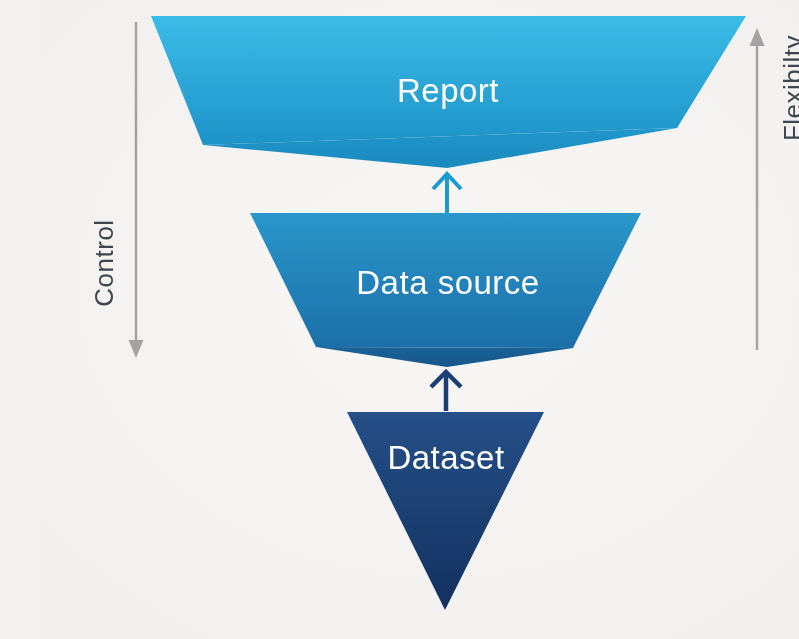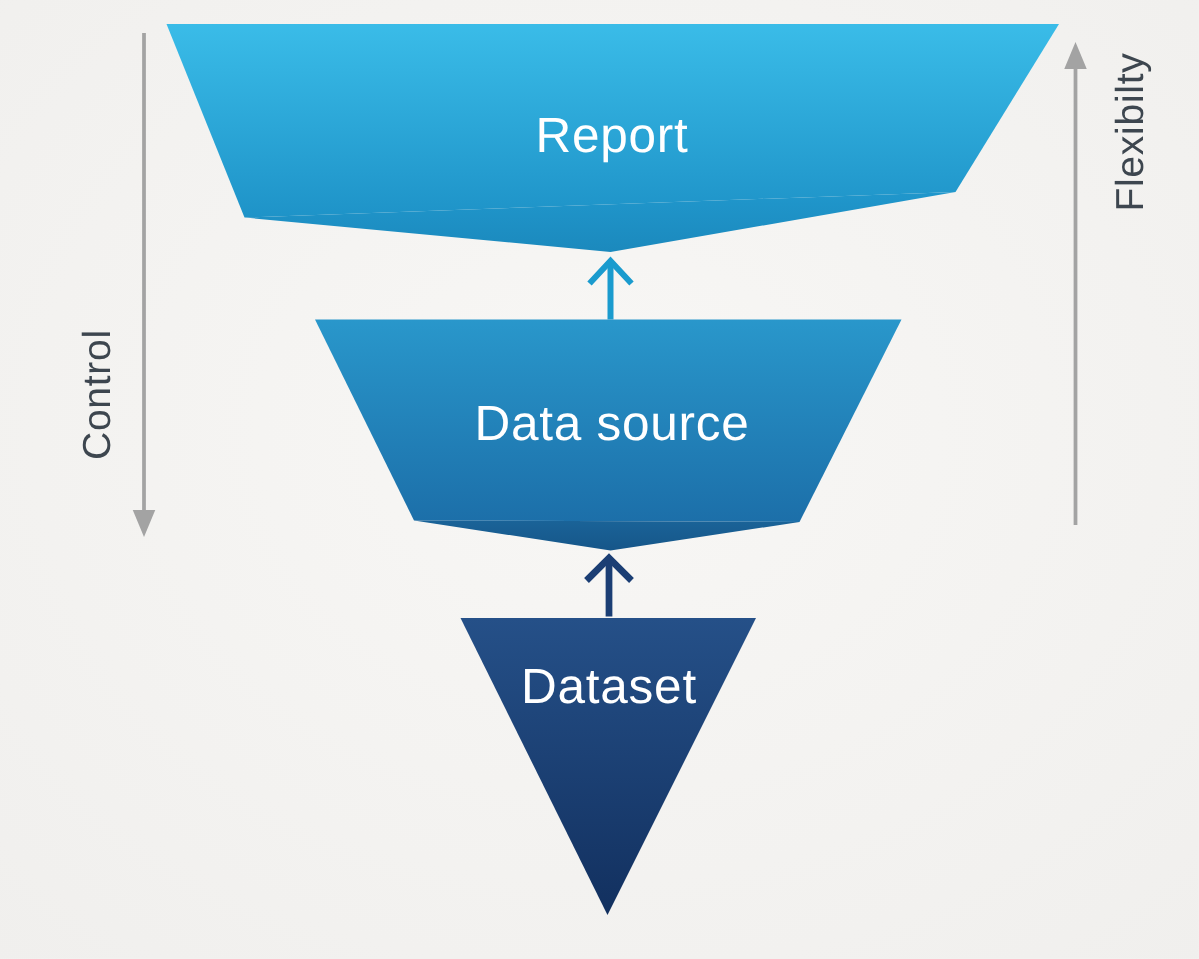--- a/index.html
+++ b/index.html
@@ -8,20 +8,21 @@
     width: 799px;
     height: 639px;
     overflow: hidden;
     background: #f2f1ef;
     font-family: "Liberation Sans", sans-serif;
   }
   .stage {
     position: relative;
     width: 670px;
     height: 639px;
+    padding-left: 40px;
   }
   svg { display: block; }
   .layer-label {
     fill: #ffffff;
     font-family: "Liberation Sans", "DejaVu Sans", sans-serif;
     font-size: 33px;
     font-weight: 400;
     letter-spacing: 0.5px;
   }
   .axis-label {

